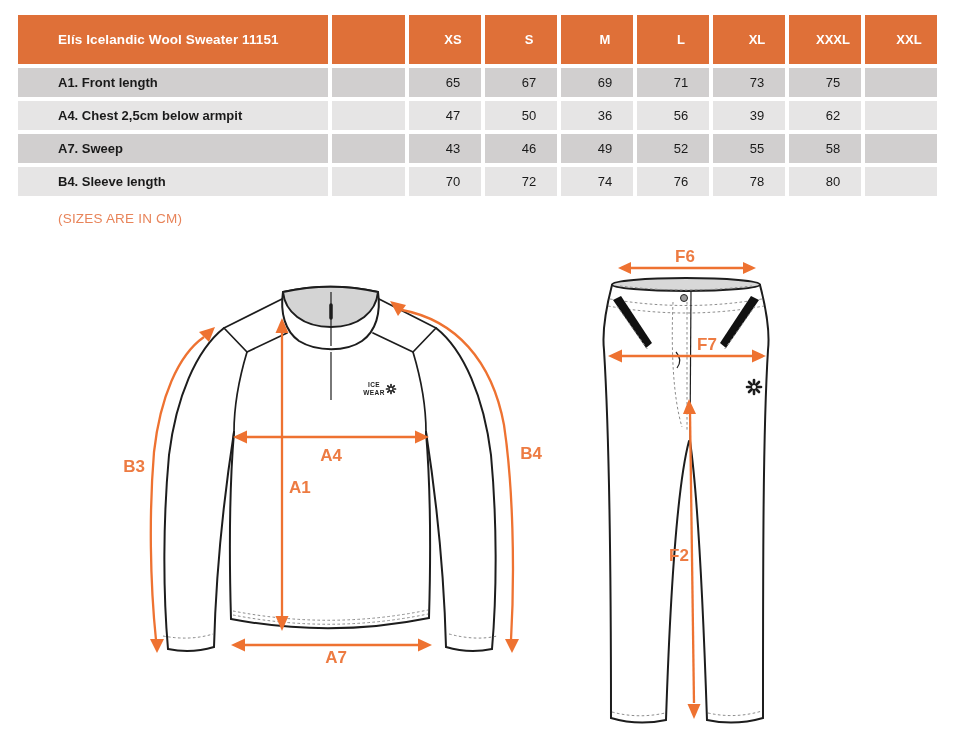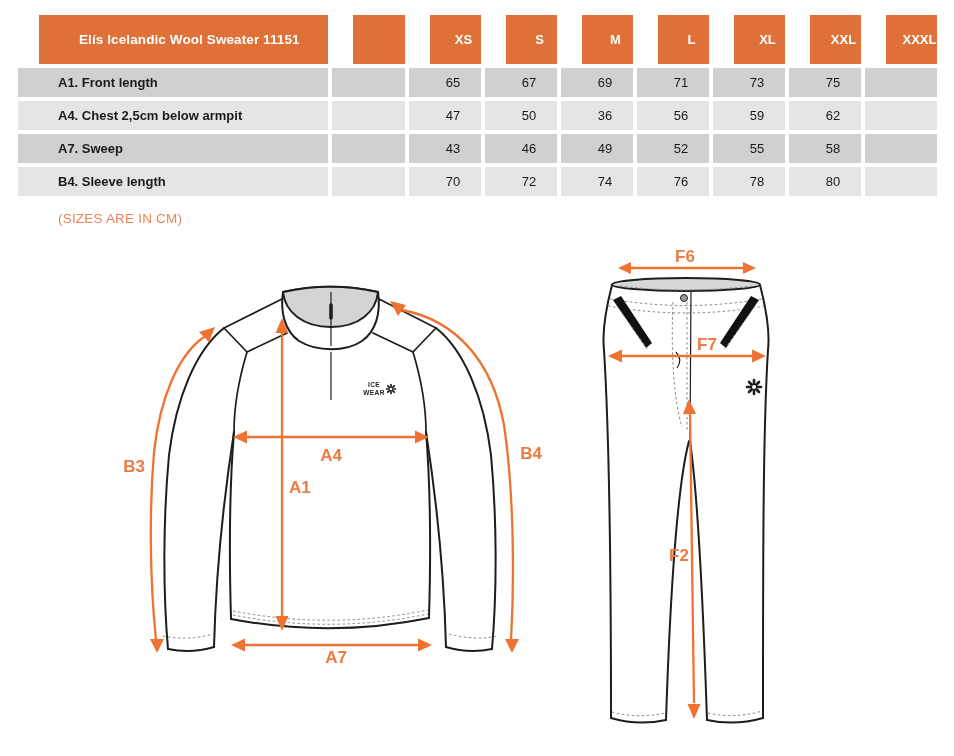--- a/index.html
+++ b/index.html
@@ -11,21 +11,21 @@
   }
   
   .size-table{
     position:absolute;left:18px;top:15px;
     display:grid;
     grid-template-columns:310px 73px repeat(7,72px);
     grid-template-rows:49px repeat(4,29px);
     gap:4px 4px;
   }
   .cell{display:flex;align-items:center;justify-content:center;font-size:13px;color:#1a1a1a;padding-left:16px;}
-  .hcell{background:var(--header-orange);color:#ffffff;font-weight:bold;margin-left:21px;}
+  .hcell{background:var(--header-orange);color:#ffffff;font-weight:bold;}
   .title-cell{justify-content:flex-start;padding-left:40px;font-size:13.5px;letter-spacing:.1px;}
   .label-cell{justify-content:flex-start;padding-left:40px;font-weight:bold;}
   .r-dark{background:var(--row-dark);}
   .r-light{background:var(--row-light);}
   
   .sizes-note{
     position:absolute;left:58px;top:211px;
     color:var(--note-orange);font-size:13.5px;letter-spacing:.2px;
   }
   
@@ -45,38 +45,38 @@
 <body>
 
 <div class="size-table">
     <div class="cell hcell title-cell">Elís Icelandic Wool Sweater 11151</div>
     <div class="cell hcell"></div>
     <div class="cell hcell">XS</div>
     <div class="cell hcell">S</div>
     <div class="cell hcell">M</div>
     <div class="cell hcell">L</div>
     <div class="cell hcell">XL</div>
+    <div class="cell hcell">XXXL</div>
     <div class="cell hcell">XXL</div>
-    <div class="cell hcell">XXXL</div>
     <div class="cell label-cell r-dark">A1. Front length</div>
     <div class="cell r-dark"></div>
     <div class="cell r-dark">65</div>
     <div class="cell r-dark">67</div>
     <div class="cell r-dark">69</div>
     <div class="cell r-dark">71</div>
     <div class="cell r-dark">73</div>
     <div class="cell r-dark">75</div>
     <div class="cell r-dark"></div>
     <div class="cell label-cell r-light">A4. Chest 2,5cm below armpit</div>
     <div class="cell r-light"></div>
     <div class="cell r-light">47</div>
     <div class="cell r-light">50</div>
     <div class="cell r-light">36</div>
     <div class="cell r-light">56</div>
-    <div class="cell r-light">59</div>
+    <div class="cell r-light">39</div>
     <div class="cell r-light">62</div>
     <div class="cell r-light"></div>
     <div class="cell label-cell r-dark">A7. Sweep</div>
     <div class="cell r-dark"></div>
     <div class="cell r-dark">43</div>
     <div class="cell r-dark">46</div>
     <div class="cell r-dark">49</div>
     <div class="cell r-dark">52</div>
     <div class="cell r-dark">55</div>
     <div class="cell r-dark">58</div>

